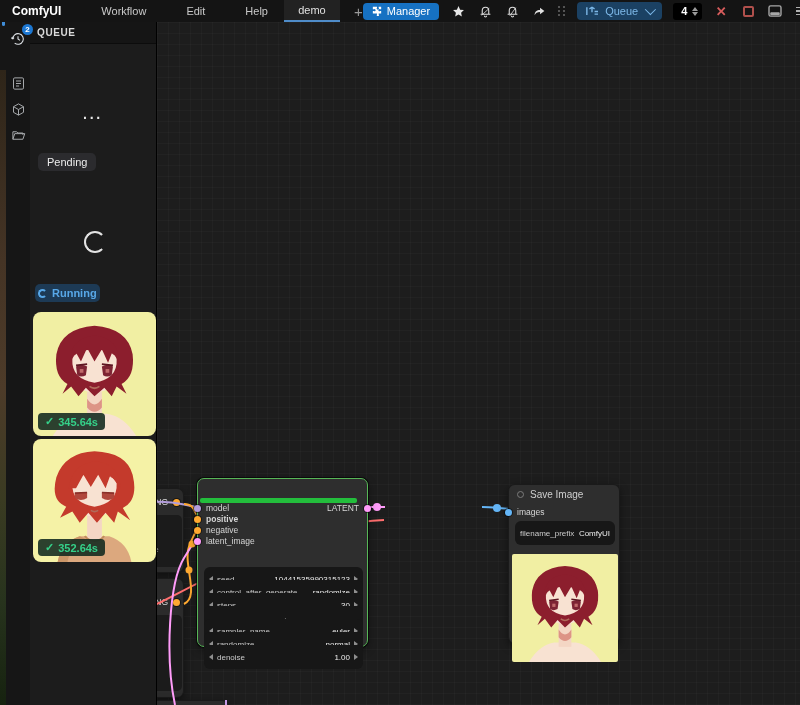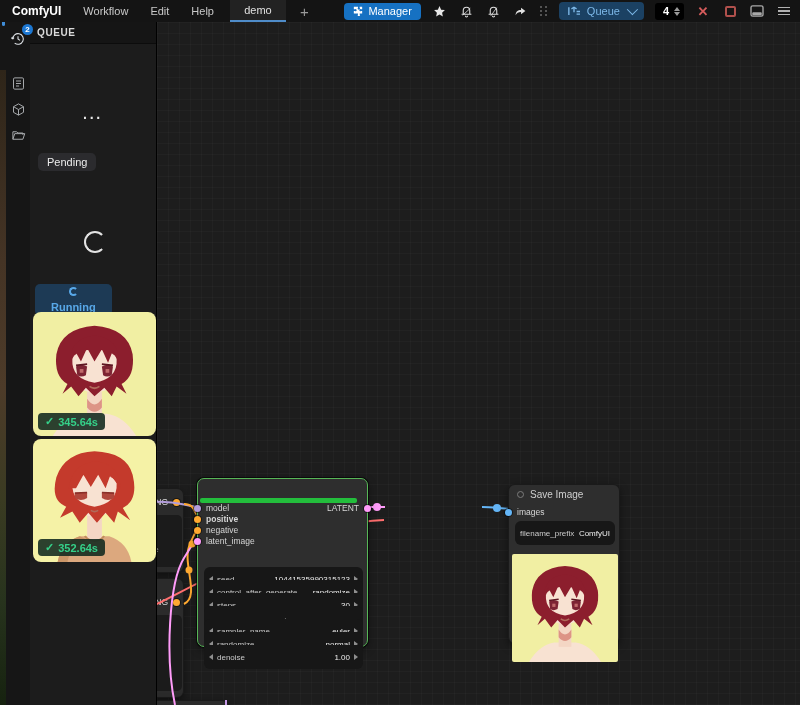--- a/index.html
+++ b/index.html
@@ -4,21 +4,21 @@
 <style>
   * { margin:0; padding:0; box-sizing:border-box; }
   html,body { width:800px; height:705px; background:#111; }
   body { font-family:"Liberation Sans", sans-serif; color:#ddd; overflow:hidden; }
   .screen { position:relative; width:800px; height:705px; background:#7dd3fc; overflow:hidden; }
 
   
   #menubar { position:absolute; left:0; top:0; width:800px; height:22px; background:#141414;
              display:flex; align-items:center; z-index:50; }
   .logo { font-size:12px; font-weight:bold; color:#fff; margin-left:12px; }
-  .menu-item { font-size:11px; color:#c9c9c9; margin-left:22px; cursor:default; }
+  .menu-item { font-size:11px; color:#c9c9c9; margin-left:40px; cursor:default; }
   .tab { margin-left:16px; height:22px; min-width:56px; padding:0 12px; background:#222;
          border-bottom:2px solid #4f8cc9; display:flex; align-items:center; justify-content:center;
          font-size:11px; color:#e0e0e0; }
   .newtab { margin-left:14px; color:#9a9a9a; font-size:15px; line-height:15px; }
 
   .mb-right { margin-left:auto; display:flex; align-items:center; gap:11px; padding-right:8px; }
   .btn-manager { background:#1671c2; color:#fff; font-size:11px; border-radius:4px; height:17px;
                  padding:0 9px; display:flex; align-items:center; gap:5px; }
   .mb-icon { width:16px; height:16px; display:flex; align-items:center; justify-content:center; color:#d8d8d8; }
   .grip { display:grid; grid-template-columns:3px 3px; gap:2px; }
@@ -58,22 +58,22 @@
   .sb-header { height:22px; background:#151515; display:flex; align-items:center; padding-left:7px;
                font-size:10px; font-weight:bold; letter-spacing:.6px; color:#dadada; border-bottom:1px solid #0c0c0c; }
   .more-dots { position:absolute; left:50%; top:88px; transform:translateX(-50%); color:#e8e8e8;
                font-size:14px; font-weight:bold; letter-spacing:2px; }
   .pill-label { position:absolute; left:8px; top:131px; background:#2b2b2e; border-radius:5px;
                 padding:3px 9px; font-size:11px; color:#ececec; }
   .spinner { position:absolute; left:54px; top:209px; width:22px; height:22px; border-radius:50%;
              border:2.5px solid #e3e3e3; border-right-color:transparent; animation:rot 1.1s linear infinite; }
   @keyframes rot { to { transform:rotate(360deg);} }
   .running-pill { position:absolute; left:5px; top:262px; background:#1d3a55; border-radius:5px;
-                  padding:3px 16px; display:flex; align-items:center; gap:5px; font-size:11px;
-                  font-weight:bold; color:#58a8e8;flex-direction:column; }
+                  padding:3px 3px; display:flex; align-items:center; gap:5px; font-size:11px;
+                  font-weight:bold; color:#58a8e8; }
   .mini-spin { width:9px; height:9px; border-radius:50%; border:2px solid #58a8e8;
                border-right-color:transparent; animation:rot 1.1s linear infinite; }
   .queue-card { position:absolute; left:3px; width:123px; border-radius:8px; overflow:hidden; }
   .queue-card svg.art { display:block; width:100%; height:100%; }
   .card1 { top:290px; height:124px; }
   .card2 { top:417px; height:123px; }
   .time-badge { position:absolute; left:5px; bottom:6px; background:rgba(16,40,30,.88); border-radius:4px;
                 padding:2px 7px; display:flex; align-items:center; gap:4px; font-size:11px;
                 font-weight:bold; color:#35d089; }
   .check { color:#35d089; font-size:11px; }

